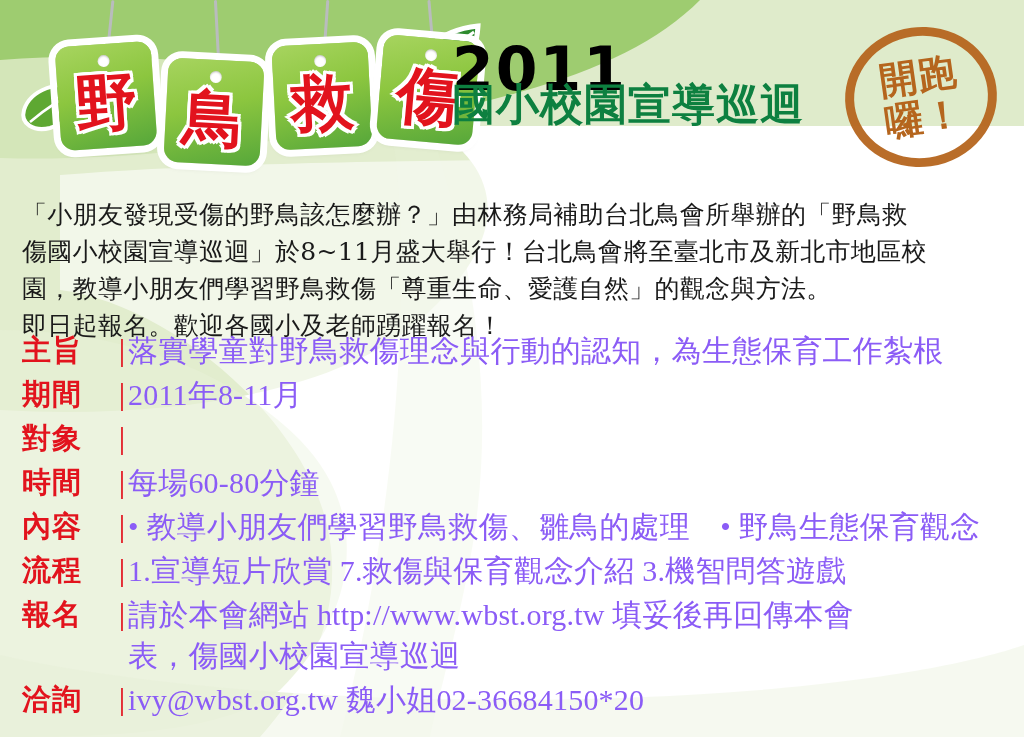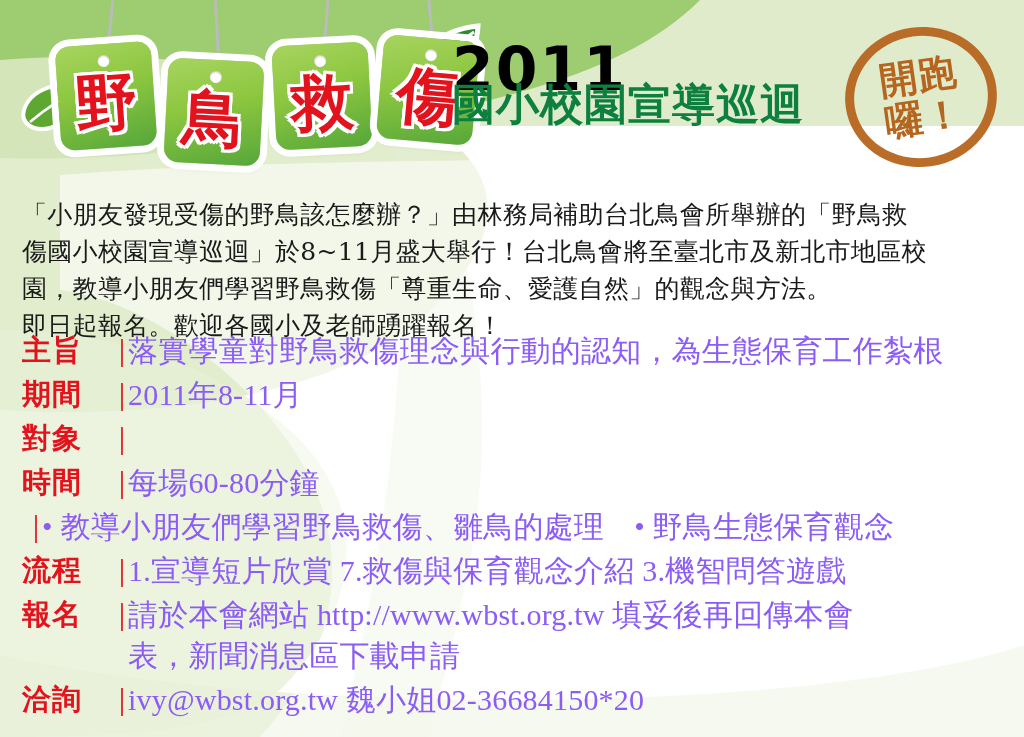--- a/index.html
+++ b/index.html
@@ -285,36 +285,37 @@
       <div class="row-sep">｜</div>
     </div>
 
     <div class="row">
       <div class="row-label">時間</div>
       <div class="row-sep">｜</div>
       <div class="row-value">每場60-80分鐘</div>
     </div>
 
     <div class="row">
+      <div class="row-label">內容</div>
       <div class="row-sep">｜</div>
       <div class="row-value">• 教導小朋友們學習野鳥救傷、雛鳥的處理　• 野鳥生態保育觀念</div>
     </div>
 
     <div class="row">
       <div class="row-label">流程</div>
       <div class="row-sep">｜</div>
       <div class="row-value">1.宣導短片欣賞 7.救傷與保育觀念介紹 3.機智問答遊戲</div>
     </div>
 
     <div class="row">
       <div class="row-label">報名</div>
       <div class="row-sep">｜</div>
       <div class="row-value">
         <span>請於本會網站 http://www.wbst.org.tw 填妥後再回傳本會</span>
-        <span class="l2">表，新聞消息區下載申請</span>
+        <span class="l2">表，傷國小校園宣導巡迴</span>
       </div>
     </div>
 
     <div class="row">
       <div class="row-label">洽詢</div>
       <div class="row-sep">｜</div>
       <div class="row-value">ivy@wbst.org.tw 魏小姐02-36684150*20</div>
     </div>
 
   </div>

